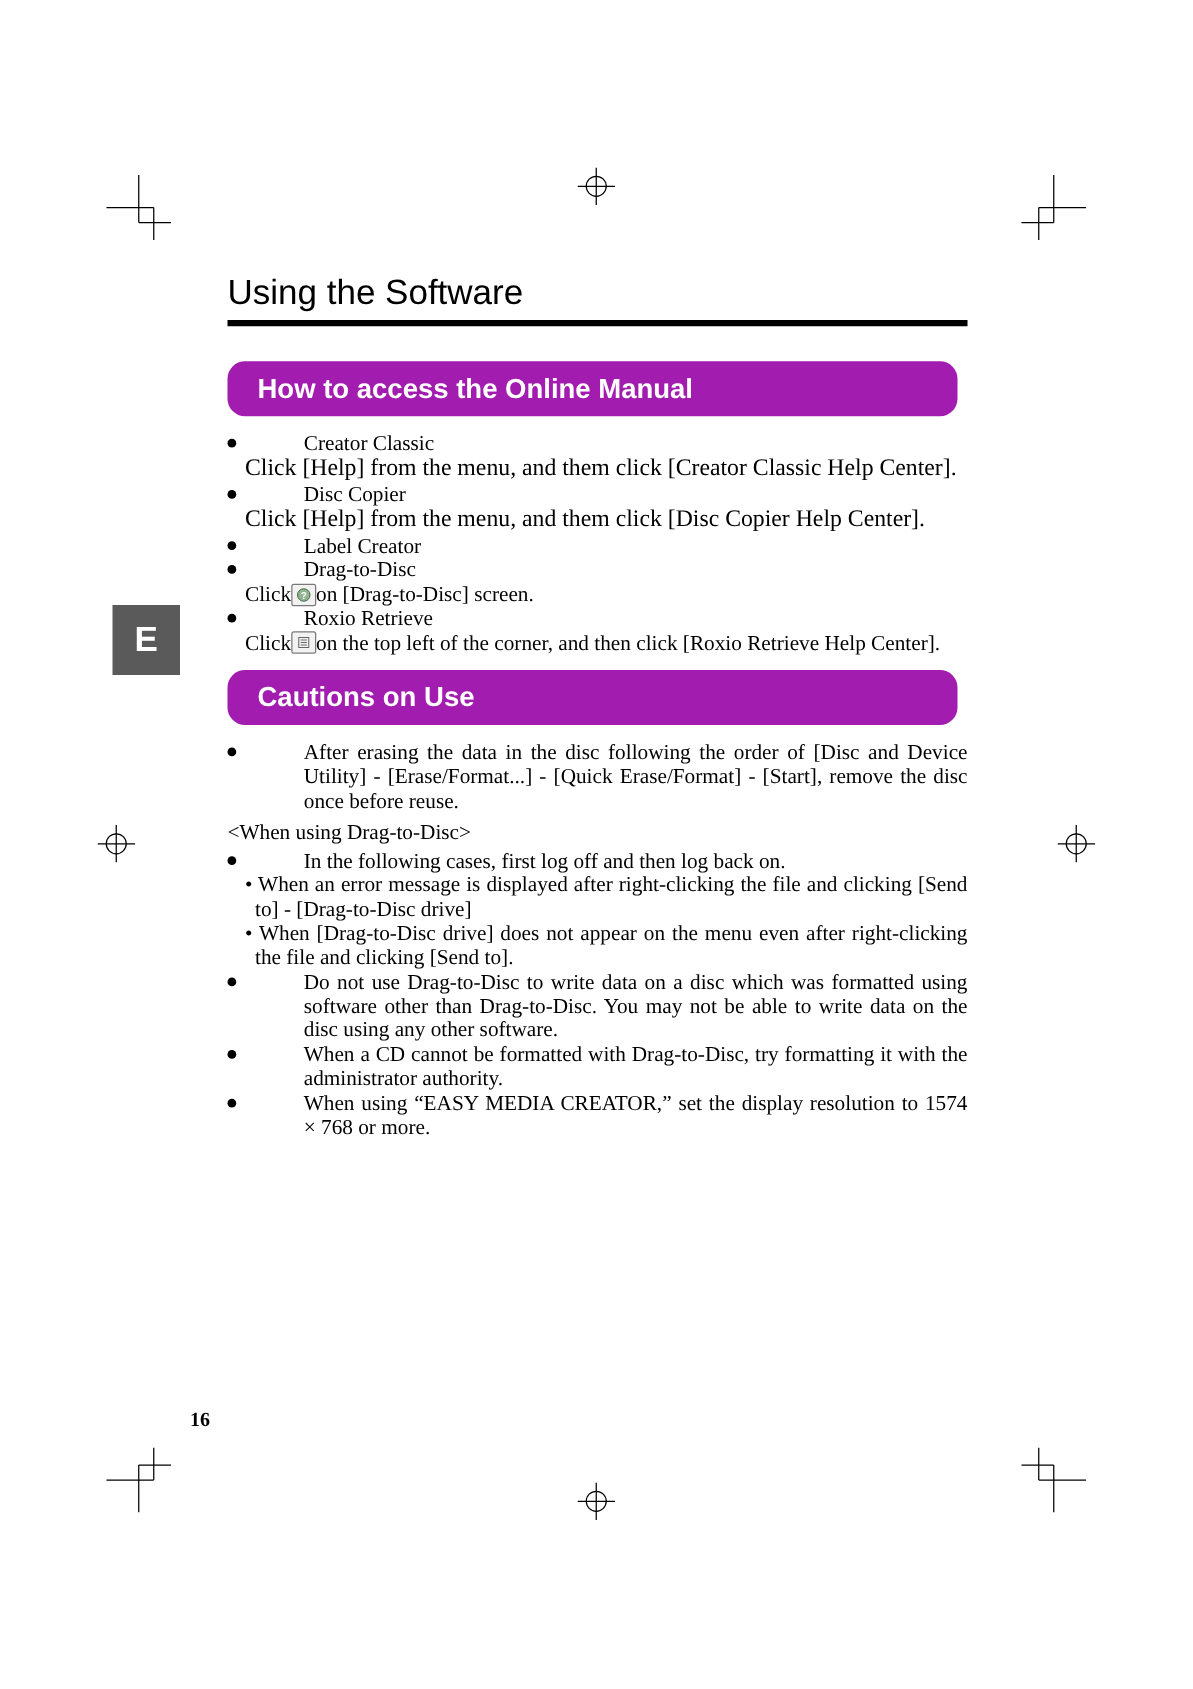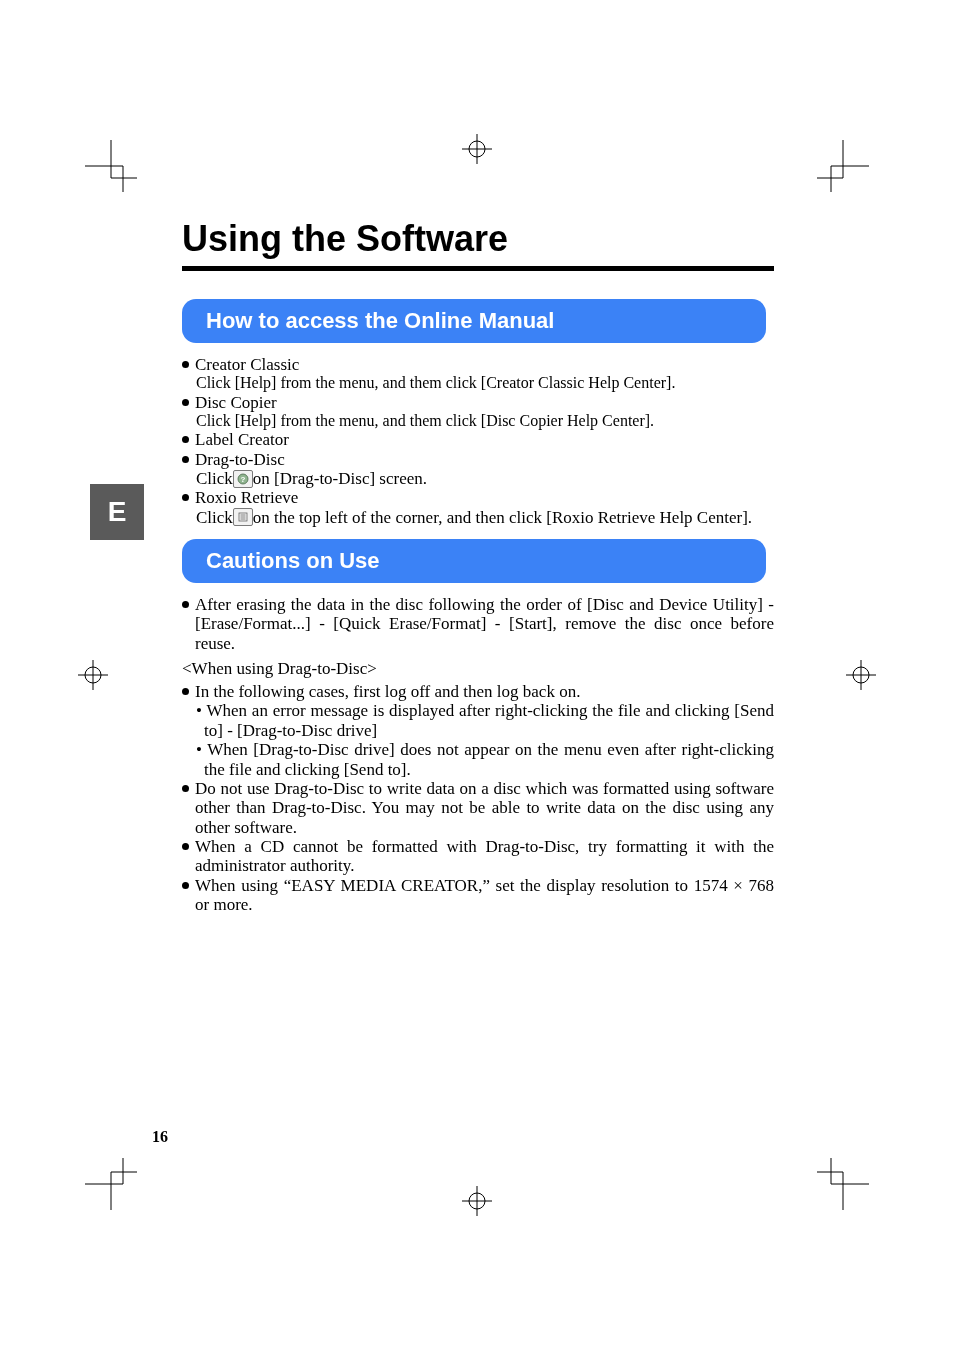--- a/index.html
+++ b/index.html
@@ -23,67 +23,68 @@
     display: block;
   }
   .page {
     position: absolute;
     left: 182px;
     top: 218px;
     width: 592px;
   }
   .page-title {
     font-family: Arial, Helvetica, sans-serif;
-    font-weight: bold;
-    font-size: 36px;
+    font-weight: normal;
+    font-size: 28px;
     letter-spacing: 0px;
     margin-bottom: 6px;
   }
   .title-underline {
     height: 5px;
     background: #000;
     margin-bottom: 28px;
   }
   .section-header {
-    background: #3b82f6;
+    background: #a21caf;
     color: #fff;
     font-family: Arial, Helvetica, sans-serif;
     font-weight: bold;
     font-size: 22px;
     padding: 9px 24px 9px 24px;
     border-radius: 14px;
     width: 584px;
     margin-bottom: 12px;
   }
   .body-text {
     font-size: 17px;
     line-height: 1.14;
     margin-bottom: 1px;
   }
   .bullet-row {
     display: flex;
     align-items: flex-start;
     font-size: 17px;
     line-height: 1.14;
+    gap: 48px;
   }
   .bullet-dot {
     width: 7px;
     height: 7px;
     background: #000;
     border-radius: 50%;
     flex-shrink: 0;
     margin-top: 6px;
     margin-right: 6px;
   }
   .bullet-content {
     flex: 1;
   }
   .indent-text {
     margin-left: 14px;
-    font-size: 16px;
+    font-size: 19px;
     line-height: 1.14;
   }
   .click-line {
     margin-left: 14px;
     font-size: 17px;
     line-height: 1.14;
     display: flex;
     align-items: center;
     flex-wrap: wrap;
     gap: 0;

